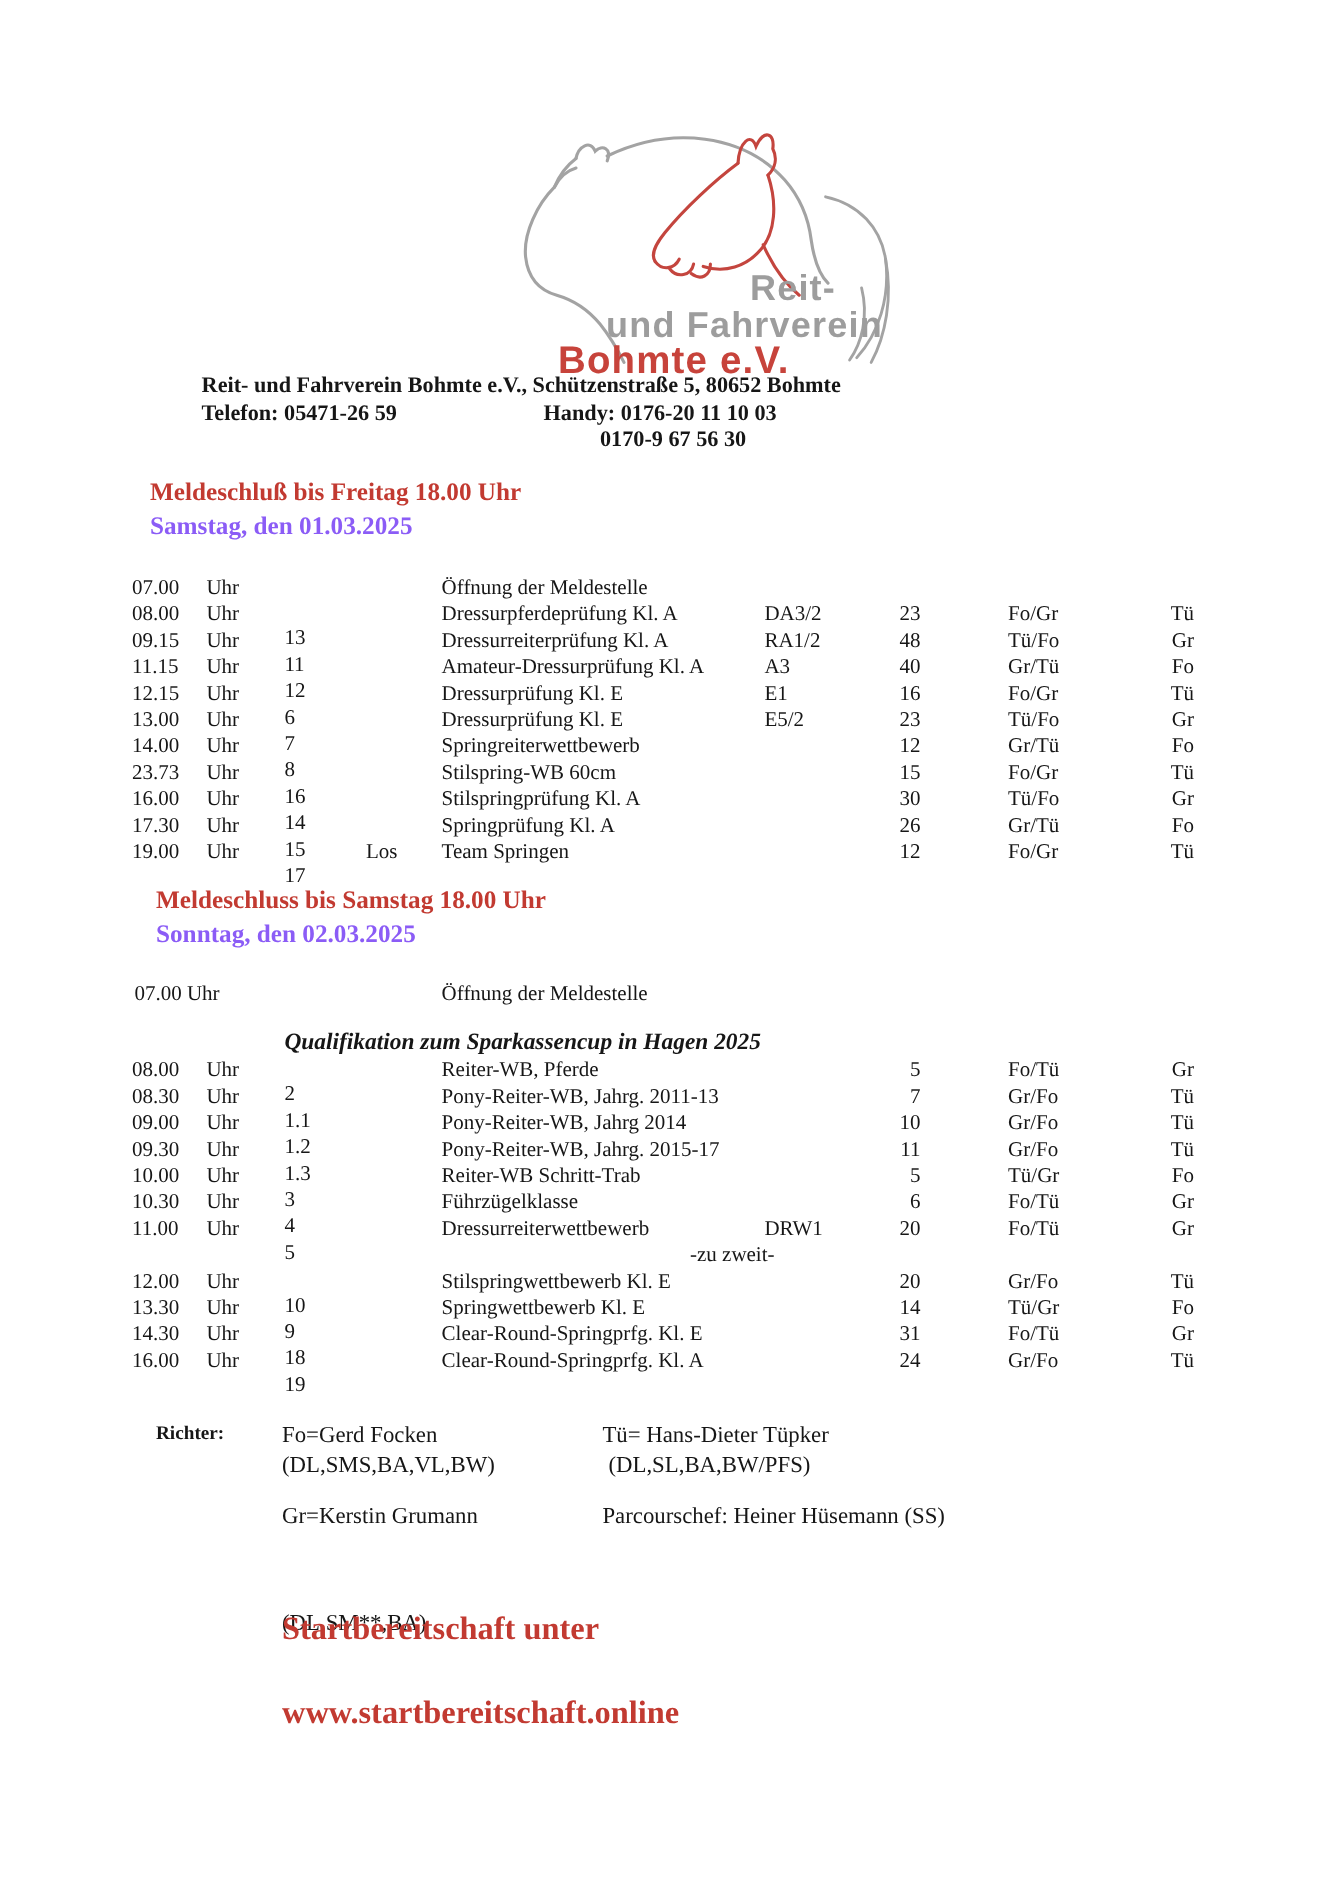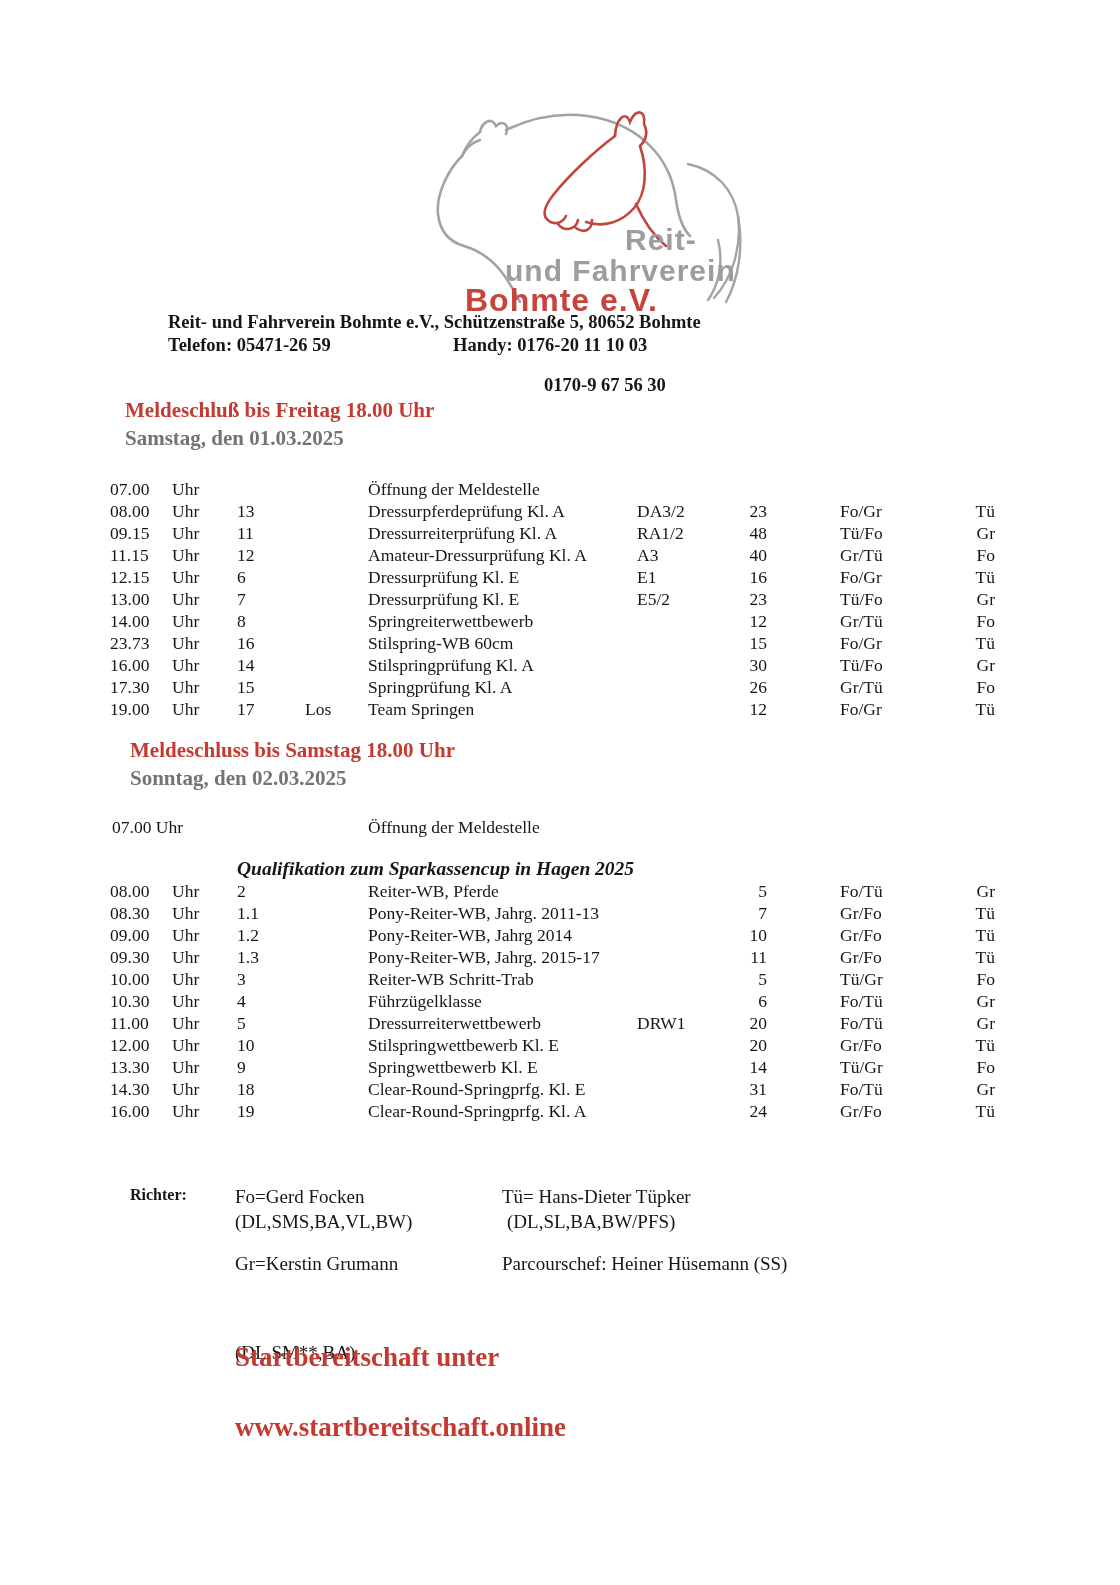--- a/index.html
+++ b/index.html
@@ -12,28 +12,28 @@
   body{
     width:1120px;height:1585px;background:#ffffff;
     font-family:"Liberation Serif",serif;color:var(--ink);
     position:relative;overflow:hidden;
   }
   .abs{position:absolute;white-space:nowrap;}
   
   .addr{font-weight:bold;font-size:18.5px;}
   
   .deadline{font-weight:bold;font-size:21px;color:var(--red);text-align:center;}
-  .daydate{font-weight:bold;font-size:21px;color:#737373;}
+  .daydate{font-weight:bold;font-size:21px;color:#8b5cf6;}
   
   .schedule{position:absolute;left:110px;width:1000px;font-size:17.5px;}
   .trow{position:relative;height:22px;}
   .cell{position:absolute;top:0;white-space:nowrap;}
   .c-time{left:0;}
   .c-uhr{left:62px;}
-  .c-num{left:127px;}
+  .c-num{left:127px;margin-top:20px;}
   .c-los{left:195px;}
   .c-name{left:258px;}
   .c-code{left:527px;}
   .c-count{left:600px;width:57px;text-align:right;}
   .c-j1{left:730px;}
   .c-j2{left:850px;width:35px;text-align:right;}
   .c-note{left:465px;}
   .qual-title{font-weight:bold;font-style:italic;font-size:19.5px;text-decoration-thickness:1px;}
   
   .judge{font-size:19px;}
@@ -71,21 +71,21 @@
       <path d="M216,104 C224,122 234,136 246,146"></path>
     </g>
     <text class="logo-text" x="205" y="150" font-size="30" fill="#9d9d9d">Reit-</text>
     <text class="logo-text" x="85" y="181" font-size="30" fill="#9d9d9d">und Fahrverein</text>
     <text class="logo-text" x="45" y="211" font-size="32" fill="#c7433b">Bohmte e.V.</text>
   </svg>
 
   <div class="abs addr" style="left:168px;top:312px;">Reit- und Fahrverein Bohmte e.V., Schützenstraße 5, 80652 Bohmte</div>
   <div class="abs addr" style="left:168px;top:335px;">Telefon: 05471-26 59</div>
   <div class="abs addr" style="left:453px;top:335px;">Handy: 0176-20 11 10 03</div>
-  <div class="abs addr" style="left:500px;top:375px;margin-left:44px;">0170-9 67 56 30</div>
+  <div class="abs addr" style="left:500px;top:357px;">0170-9 67 56 30</div>
 
   <div class="abs deadline" style="left:125px;top:398px;">Meldeschluß bis Freitag 18.00 Uhr</div>
   <div class="abs daydate" style="left:125px;top:426px;">Samstag, den 01.03.2025</div>
 
   <div class="schedule" style="top:479px;">
       <div class="trow">
         <span class="cell c-time">07.00</span>
         <span class="cell c-uhr">Uhr</span>
         <span class="cell c-name">Öffnung der Meldestelle</span>
       </div>
@@ -252,20 +252,23 @@
       </div>
       <div class="trow">
         <span class="cell c-time">11.00</span>
         <span class="cell c-uhr">Uhr</span>
         <span class="cell c-num">5</span>
         <span class="cell c-name">Dressurreiterwettbewerb</span>
         <span class="cell c-code">DRW1</span>
         <span class="cell c-count">20</span>
         <span class="cell c-j1">Fo/Tü</span>
         <span class="cell c-j2">Gr</span>
+      </div>
+      <div class="trow">
+        <span class="cell c-note">-zu zweit-</span>
       </div>
       <div class="trow">
         <span class="cell c-time">12.00</span>
         <span class="cell c-uhr">Uhr</span>
         <span class="cell c-num">10</span>
         <span class="cell c-name">Stilspringwettbewerb Kl. E</span>
         <span class="cell c-count">20</span>
         <span class="cell c-j1">Gr/Fo</span>
         <span class="cell c-j2">Tü</span>
       </div>

